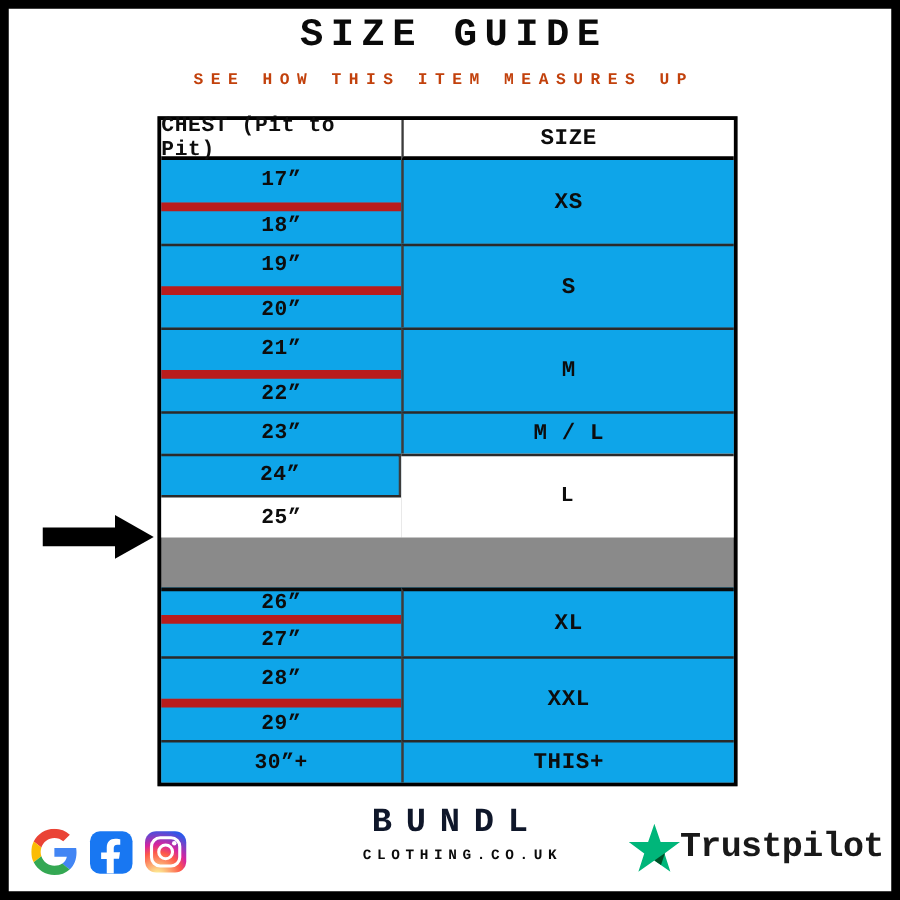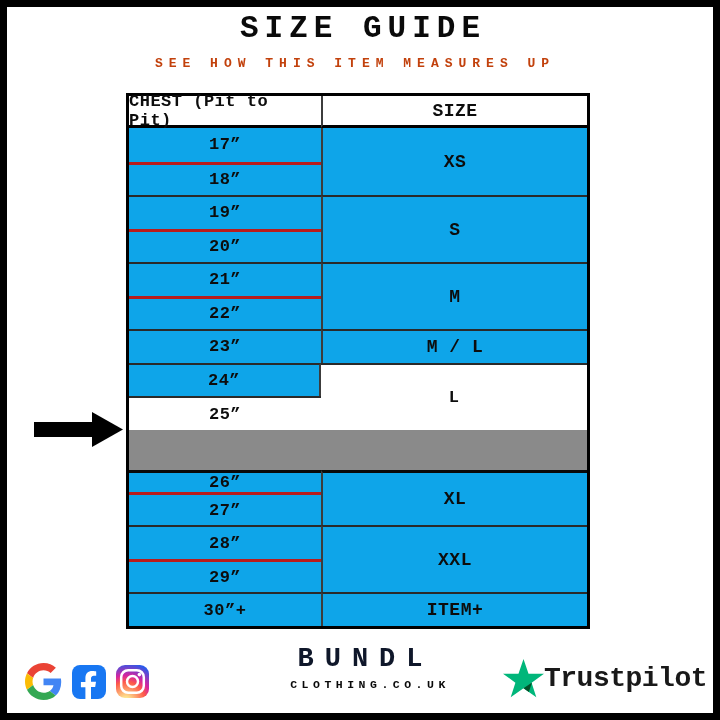--- a/index.html
+++ b/index.html
@@ -28,21 +28,21 @@
     display:grid; grid-template-columns:192px 1fr;
     grid-template-rows:32px repeat(14, 1fr);
   }
   .cell {
     display:flex; align-items:center; justify-content:center;
     box-sizing:border-box; background:#0ea5e9;
     font-weight:700; font-size:17px; color:#0d0d0d; letter-spacing:0.5px;
   }
   .head { background:#ffffff; border-bottom:3px solid #000; font-size:17px; }
   .size-col { border-left:2px solid #3c3c3c; font-size:18px; }
-  .g1 { border-top:3px solid #b91c1c; }
+  .g1 { border-top:7px solid #b91c1c; }
   .g2 { border-top:2px solid #2a2a2a; }
   .g3 { border-top:3px solid #0a0a0a;margin-top:40px; }
   .white { background:#ffffff; }
   .no-left { border-left:none; }
   .r24 { border-right:2px solid #3c3c3c; }
 
   
   .arrow { position:absolute; left:34px; top:411px; width:90px; height:37px; }
 
   
@@ -90,21 +90,21 @@
     <div class="cell g1" style="grid-area:14/1">29”</div>
     <div class="cell g2" style="grid-area:15/1">30”+</div>
 
     <div class="cell size-col" style="grid-area:2/2/4/3">XS</div>
     <div class="cell size-col g2" style="grid-area:4/2/6/3">S</div>
     <div class="cell size-col g2" style="grid-area:6/2/8/3">M</div>
     <div class="cell size-col g2" style="grid-area:8/2/9/3">M / L</div>
     <div class="cell g2 white no-left" style="grid-area:9/2/11/3">L</div>
     <div class="cell size-col g3" style="grid-area:11/2/13/3">XL</div>
     <div class="cell size-col g2" style="grid-area:13/2/15/3">XXL</div>
-    <div class="cell size-col g2" style="grid-area:15/2/16/3">ITEM+</div>
+    <div class="cell size-col g2" style="grid-area:15/2/16/3">THIS+</div>
   </div>
 
   <svg class="arrow" viewBox="0 0 90 37">
     <rect x="0" y="11" width="58" height="15" fill="#000"></rect>
     <polygon points="58,1 89,18.5 58,36" fill="#000"></polygon>
   </svg>
 
   <div class="social">
     <svg width="37" height="37" viewBox="0 0 48 48">
       <path fill="#EA4335" d="M24 9.5c3.54 0 6.71 1.22 9.21 3.6l6.85-6.85C35.9 2.38 30.47 0 24 0 14.62 0 6.51 5.38 2.56 13.22l7.98 6.19C12.43 13.72 17.74 9.5 24 9.5z"></path>

